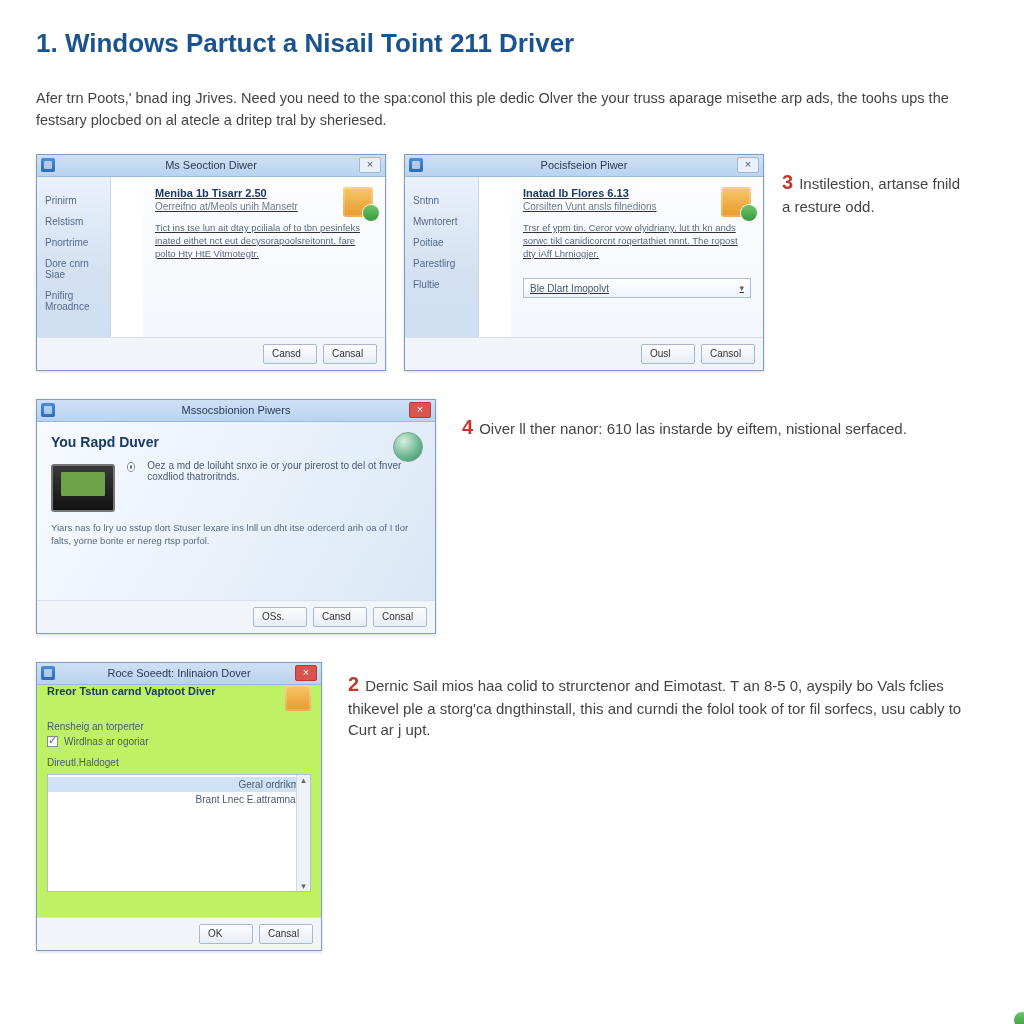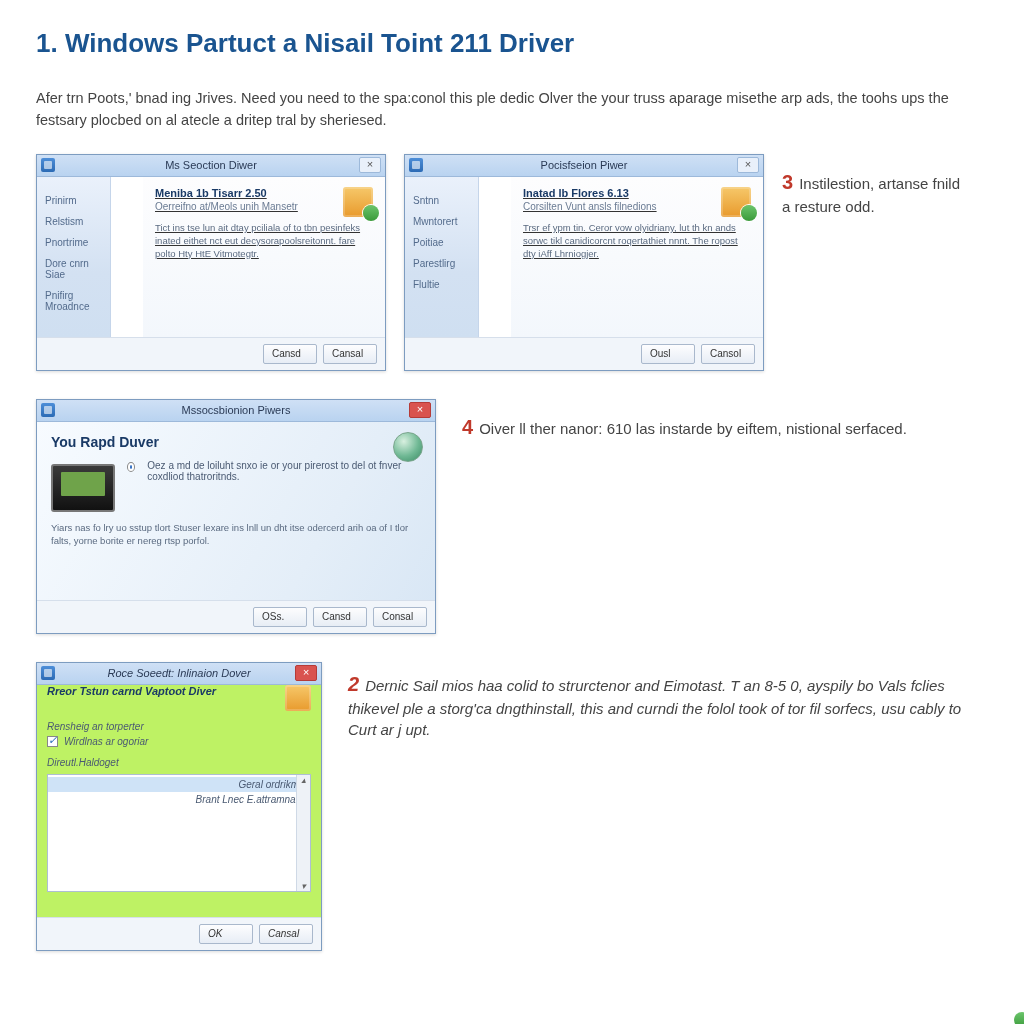--- a/index.html
+++ b/index.html
@@ -25,21 +25,21 @@
   .intro {
     color: #444;
     font-size: 14.5px;
     line-height: 1.55;
     margin-bottom: 22px;
   }
 
   
   .row1 { display: flex; gap: 18px; align-items: flex-start; margin-bottom: 28px; }
   .row2 { display: flex; gap: 26px; align-items: flex-start; margin-bottom: 28px; }
-  .row3 { display: flex; gap: 26px; align-items: flex-start; font-style: italic; }
+  .row3 { display: flex; gap: 26px; align-items: flex-start; }
 
   
   .dialog {
     border: 1px solid #7d9cc0;
     background: #fff;
     box-shadow: 0 1px 3px rgba(0,0,0,.15);
     font-size: 11px;
     color: #333;
   }
   .titlebar {
@@ -256,20 +256,24 @@
         <div>Mwntorert</div>
         <div>Poitiae</div>
         <div>Parestlirg</div>
         <div>Flultie</div>
       </div>
       <div class="mainpane">
         <div class="mp-icon box"></div>
         <div class="mp-title">Inatad lb Flores 6.13</div>
         <div class="mp-sub">Corsilten Vunt ansls filnedions</div>
         <div class="mp-text">Trsr ef ypm tin. Ceror vow olyidriany, lut th kn ands sorwc tikl canidicorcnt roqertathiet nnnt. The ropost dty iAff Lhrniogjer.</div>
+        <div class="dropdown">
+          <span>Ble Dlart Imopolvt</span>
+          <span class="chev">▾</span>
+        </div>
       </div>
     </div>
     <div class="btnbar">
       <span class="btn">Ousl</span>
       <span class="btn">Cansol</span>
     </div>
   </div>
 
   <div class="step-label n3">
     <span class="step-num">3</span><span>Instilestion, artanse fnild a resture odd.</span>

